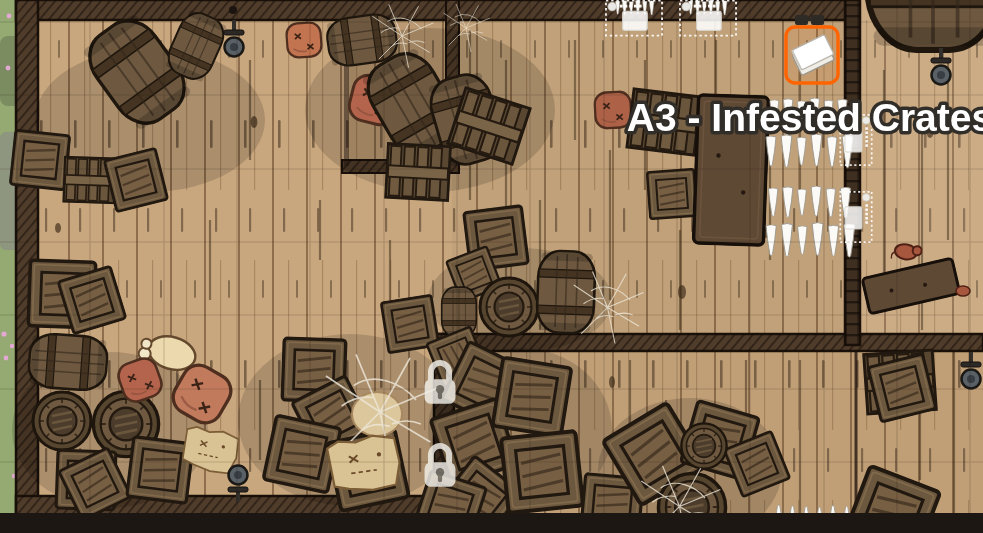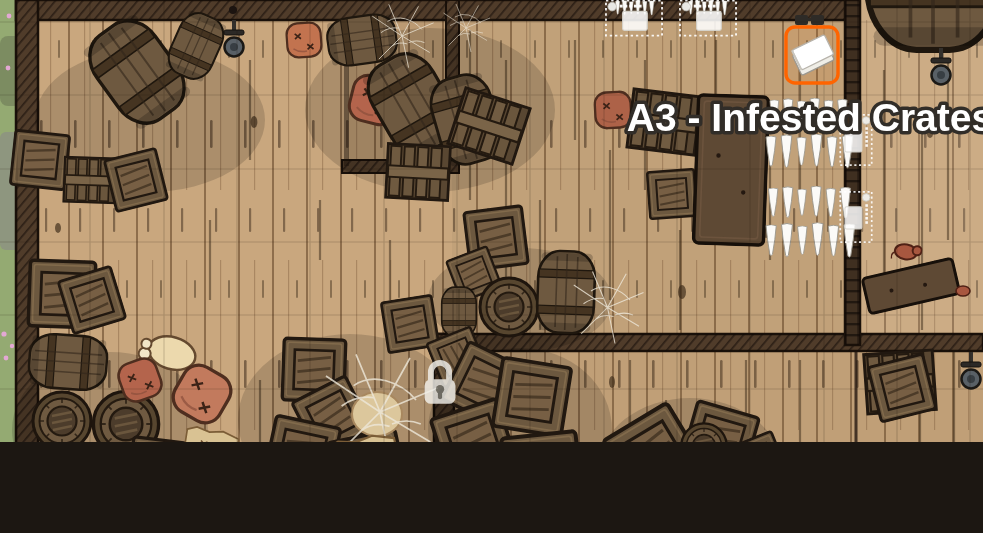--- a/index.html
+++ b/index.html
@@ -1,16 +1,16 @@
 <!DOCTYPE html>
 <html><head>
 <meta charset="utf-8">
 <style>
   html,body{margin:0;padding:0;background:#1c1712;}
-  .stage{position:relative;width:983px;height:442px;overflow:hidden;background:#2b2420;
+  .stage{position:relative;width:983px;height:513px;overflow:hidden;background:#2b2420;
          font-family:"Liberation Sans",sans-serif;}
   .stage svg{position:absolute;left:0;top:0;display:block;}
   text{user-select:none;}
 </style>
 </head>
 <body>
 
 <div class="stage">
 <svg width="983" height="533" viewBox="0 0 983 533">
   <defs>

